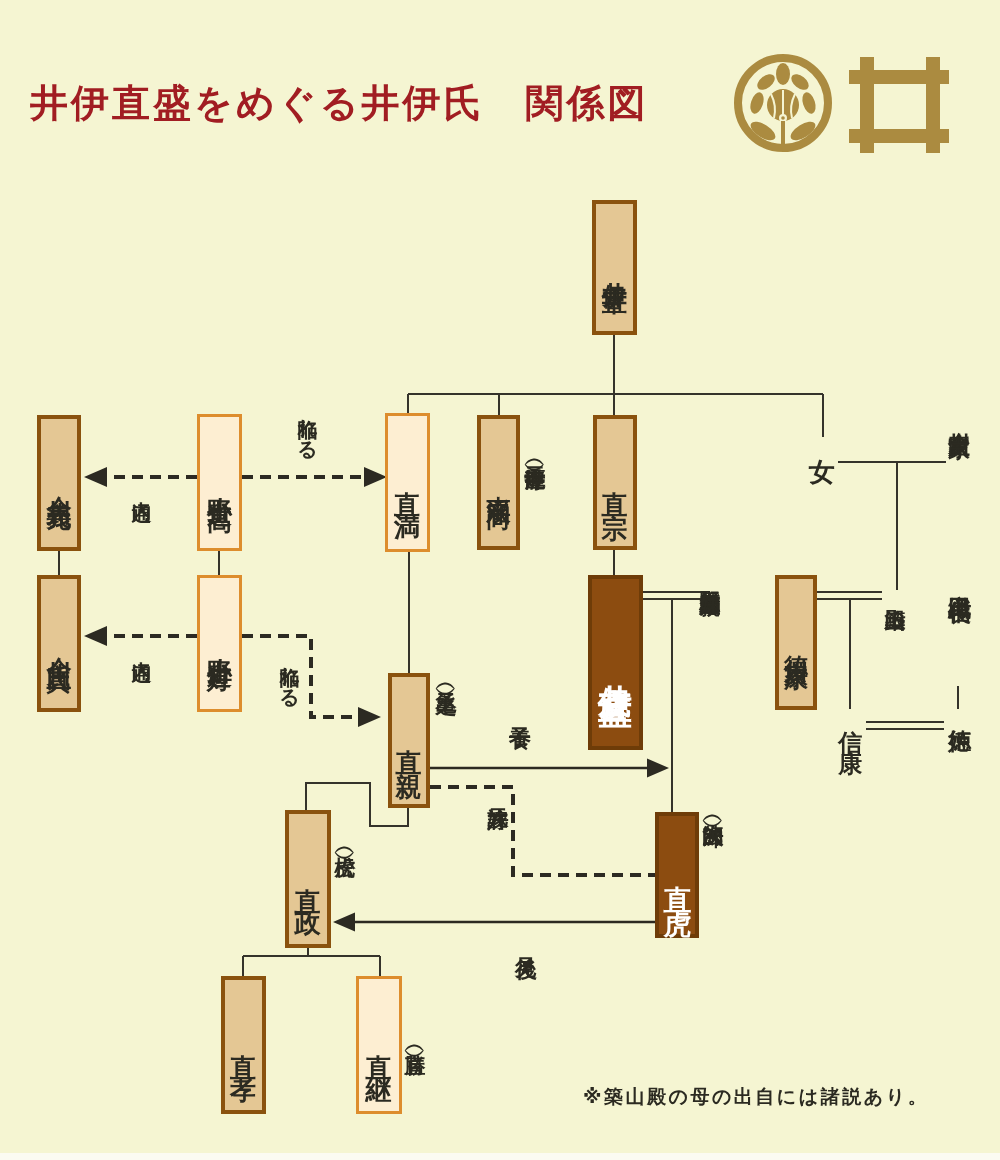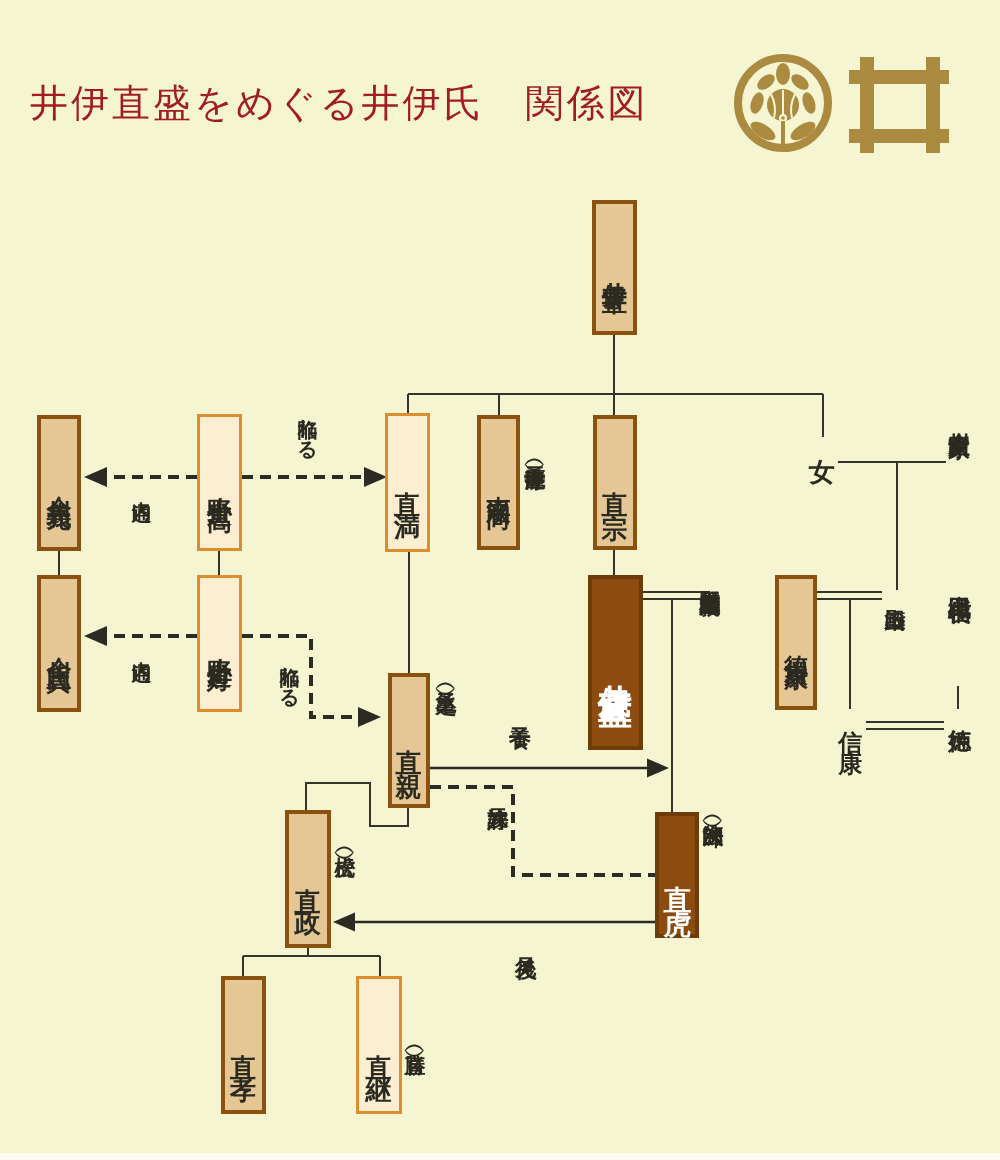--- a/index.html
+++ b/index.html
@@ -32,21 +32,21 @@
   }
   .node .vtext{font-size:26px;letter-spacing:0.14em;}
   .sp2{letter-spacing:0.85em !important;transform:translateY(0.42em);}
   .dark .vtext{color:var(--white-text,#fff);}
   .flabel{
     position:absolute;writing-mode:vertical-rl;text-orientation:mixed;
     font-weight:700;line-height:1.05;white-space:nowrap;color:var(--ink,#2b2a21);
   }
   #title{
     position:absolute;left:30px;top:78px;
-    font-size:38px;font-weight:400;letter-spacing:3px;
+    font-size:38px;font-weight:700;letter-spacing:3px;
     color:var(--title-red,#a11d22);white-space:nowrap;
   }
   #footnote{
     position:absolute;left:583px;top:1084px;
     font-size:19px;font-weight:700;letter-spacing:2.5px;white-space:nowrap;
   }
   #page-edge{position:absolute;left:0;bottom:0;width:100%;height:7px;background:var(--footer-strip,#fbfbf2);}
 </style>
 </head>
 <body>
@@ -196,15 +196,16 @@
   <div class="flabel" style="left:404px;top:1038px;font-size:21px">（直勝）</div>
 
   <div class="flabel" style="left:297px;top:404px;font-size:20px">陥れる</div>
   <div class="flabel" style="left:131px;top:486px;font-size:20px">内通</div>
   <div class="flabel" style="left:279px;top:652px;font-size:20px">陥れる</div>
   <div class="flabel" style="left:131px;top:646px;font-size:20px">内通</div>
   <div class="flabel" style="left:509px;top:710px;font-size:22px">養子</div>
   <div class="flabel" style="left:487px;top:792px;font-size:21px">元許嫁</div>
   <div class="flabel" style="left:515px;top:940px;font-size:22px">後見</div>
 
+  <div id="footnote">※築山殿の母の出自には諸説あり。</div>
 
   <div id="page-edge"></div>
 </div>
 
 </body></html>

